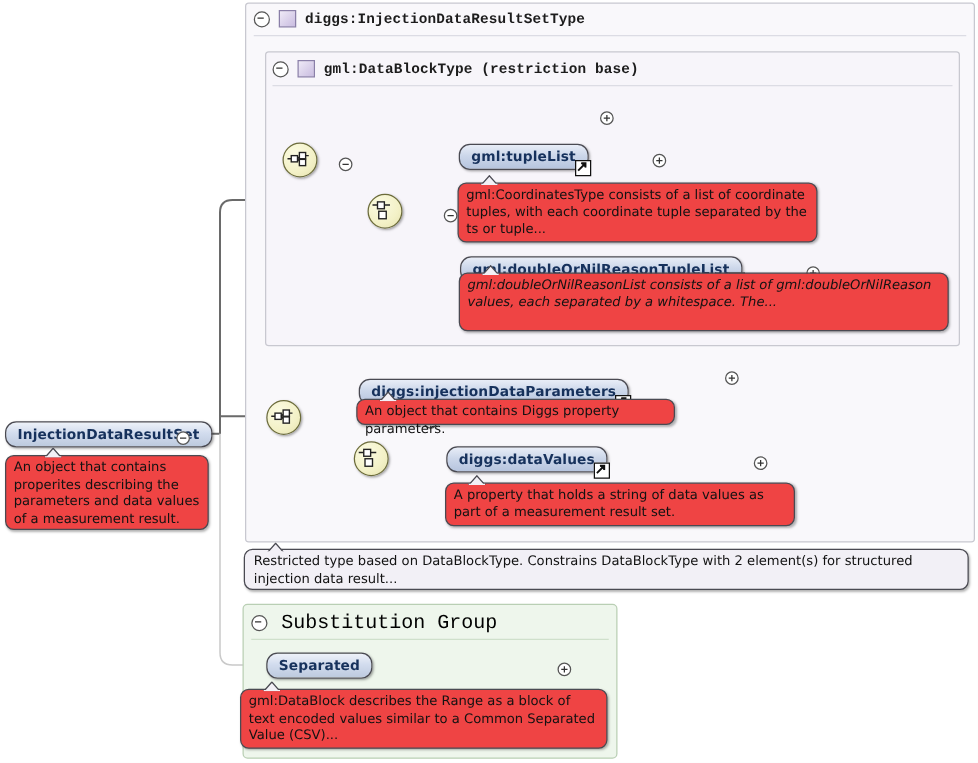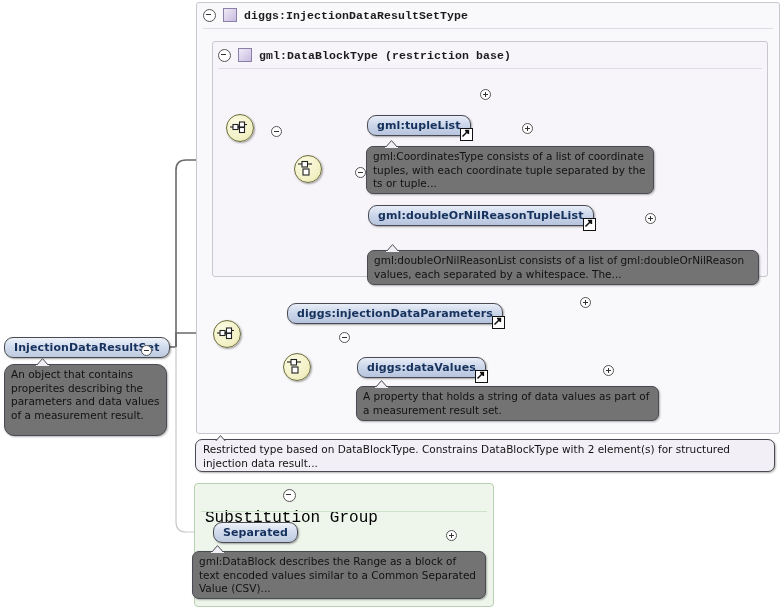--- a/index.html
+++ b/index.html
@@ -112,21 +112,21 @@
     bottom: -6px;
     width: 11px; height: 11px;
     background: #fff;
     border: 1px solid #111;
   }
   .arrow-badge svg { display: block; }
 
   
   .anno {
     position: absolute;
-    background: #737373;
+    background: #ef4444;
     border: 1px solid #4a4a52;
     border-radius: 7px;
     box-shadow: 1px 1px 2px rgba(0,0,0,.30);
     padding: 3px 6px 4px 6px;
     font-size: 10.5px;
     line-height: 13.6px;
     color: #121212;
     box-sizing: border-box;
   }
   .anno .tail {
@@ -232,21 +232,21 @@
     <span class="lbl">gml:DataBlockType (restriction base)</span>
   </div>
   <div class="hdr-rule" style="left:218px; top:68px; width:544px;"></div>
 
   
   <div class="elem plain" style="left:4px; top:337px;">
     <span class="etext">InjectionDataResultSet</span>
   </div>
   <span class="circ abs" style="left:141px; top:341px;"></span>
 
-  <div class="anno" style="left:4px; top:364px; width:163px; height:72px;border-radius:10px;">
+  <div class="anno" style="left:4px; top:364px; width:163px; height:60px;">
     <span class="tail" style="left:30px;">
       <svg width="15" height="8" viewBox="0 0 15 8">
           <path d="M1,8 L7.5,0.6 L14,8 Z" fill="#f2f0f6" stroke="#4a4a52" stroke-width="1"></path>
           <rect x="1" y="7" width="13" height="2" fill="#f2f0f6"></rect>
         </svg>
     </span>
     <span>An object that contains properites describing the parameters and data values of a measurement result.</span>
   </div>
 
   
@@ -308,21 +308,21 @@
     <span class="etext">gml:doubleOrNilReasonTupleList</span>
     <span class="arrow-badge">
       <svg width="9" height="9" viewBox="0 0 9 9">
           <path d="M1.5,7.5 L7,2 M4,1.6 L7.4,1.6 L7.4,5" stroke="#111" stroke-width="1.5" fill="none"></path>
           <path d="M7.4,1.3 L7.4,5.2 L3.6,1.3 Z" fill="#111"></path>
         </svg>
     </span>
   </div>
   <span class="circ plus abs" style="left:565px; top:209px;"></span>
 
-  <div class="anno" style="left:367px; top:250px; width:392px; height:35px;">
+  <div class="anno" style="left:367px; top:218px; width:392px; height:47px;font-style:italic;">
     <span class="tail" style="left:17px;">
       <svg width="15" height="8" viewBox="0 0 15 8">
           <path d="M1,8 L7.5,0.6 L14,8 Z" fill="#f2f0f6" stroke="#4a4a52" stroke-width="1"></path>
           <rect x="1" y="7" width="13" height="2" fill="#f2f0f6"></rect>
         </svg>
     </span>
     <span>gml:doubleOrNilReasonList consists of a list of gml:doubleOrNilReason values, each separated by a whitespace. The...</span>
   </div>
 
   
@@ -346,20 +346,29 @@
     <span class="etext">diggs:injectionDataParameters</span>
     <span class="arrow-badge">
       <svg width="9" height="9" viewBox="0 0 9 9">
           <path d="M1.5,7.5 L7,2 M4,1.6 L7.4,1.6 L7.4,5" stroke="#111" stroke-width="1.5" fill="none"></path>
           <path d="M7.4,1.3 L7.4,5.2 L3.6,1.3 Z" fill="#111"></path>
         </svg>
     </span>
   </div>
   <span class="circ plus abs" style="left:467px; top:293px;"></span>
 
+  <div class="anno" style="left:285px; top:319px; width:255px; height:21px;">
+    <span class="tail" style="left:17px;">
+      <svg width="15" height="8" viewBox="0 0 15 8">
+          <path d="M1,8 L7.5,0.6 L14,8 Z" fill="#f2f0f6" stroke="#4a4a52" stroke-width="1"></path>
+          <rect x="1" y="7" width="13" height="2" fill="#f2f0f6"></rect>
+        </svg>
+    </span>
+    <span>An object that contains Diggs property parameters.</span>
+  </div>
 
   
   <div class="comp" style="left:283px; top:353px;">
     <svg width="24" height="24" viewBox="0 0 24 24">
       <g stroke="#222" stroke-width="1.1" fill="#ffffff">
         <line x1="3" y1="8" x2="7" y2="8"></line>
         <rect x="7" y="5.5" width="5.5" height="5.5"></rect>
         <line x1="12.5" y1="8" x2="17" y2="8"></line>
         <rect x="8" y="13" width="6" height="6"></rect>
       </g>
@@ -372,21 +381,21 @@
     <span class="etext">diggs:dataValues</span>
     <span class="arrow-badge">
       <svg width="9" height="9" viewBox="0 0 9 9">
           <path d="M1.5,7.5 L7,2 M4,1.6 L7.4,1.6 L7.4,5" stroke="#111" stroke-width="1.5" fill="none"></path>
           <path d="M7.4,1.3 L7.4,5.2 L3.6,1.3 Z" fill="#111"></path>
         </svg>
     </span>
   </div>
   <span class="circ plus abs" style="left:458px; top:361px;"></span>
 
-  <div class="anno" style="left:356px; top:386px; width:303px; height:35px;">
+  <div class="anno" style="left:356px; top:386px; width:280px; height:35px;">
     <span class="tail" style="left:17px;">
       <svg width="15" height="8" viewBox="0 0 15 8">
           <path d="M1,8 L7.5,0.6 L14,8 Z" fill="#f2f0f6" stroke="#4a4a52" stroke-width="1"></path>
           <rect x="1" y="7" width="13" height="2" fill="#f2f0f6"></rect>
         </svg>
     </span>
     <span>A property that holds a string of data values as part of a measurement result set.</span>
   </div>
 
   
@@ -395,21 +404,21 @@
       <svg width="15" height="8" viewBox="0 0 15 8">
           <path d="M1,8 L7.5,0.6 L14,8 Z" fill="#f2f0f6" stroke="#4a4a52" stroke-width="1"></path>
           <rect x="1" y="7" width="13" height="2" fill="#f2f0f6"></rect>
         </svg>
     </span>
     <span>Restricted type based on DataBlockType. Constrains DataBlockType with 2 element(s) for structured injection data result...</span>
   </div>
 
   
   <div class="abs subgrp" style="left:194px; top:483px; width:300px; height:124px;"></div>
-  <div class="abs type-hdr" style="left:201px; top:489px;flex-direction:column;">
+  <div class="abs type-hdr" style="left:201px; top:489px;">
     <span class="circ"></span>
     <span class="sg-lbl" style="margin-left:4px;">Substitution Group</span>
   </div>
   <div class="sg-rule" style="left:201px; top:511px; width:286px;"></div>
 
   <div class="elem plain" style="left:213px; top:522px;">
     <span class="etext">Separated</span>
   </div>
   <span class="circ plus abs" style="left:285px; top:526px;"></span>
 

